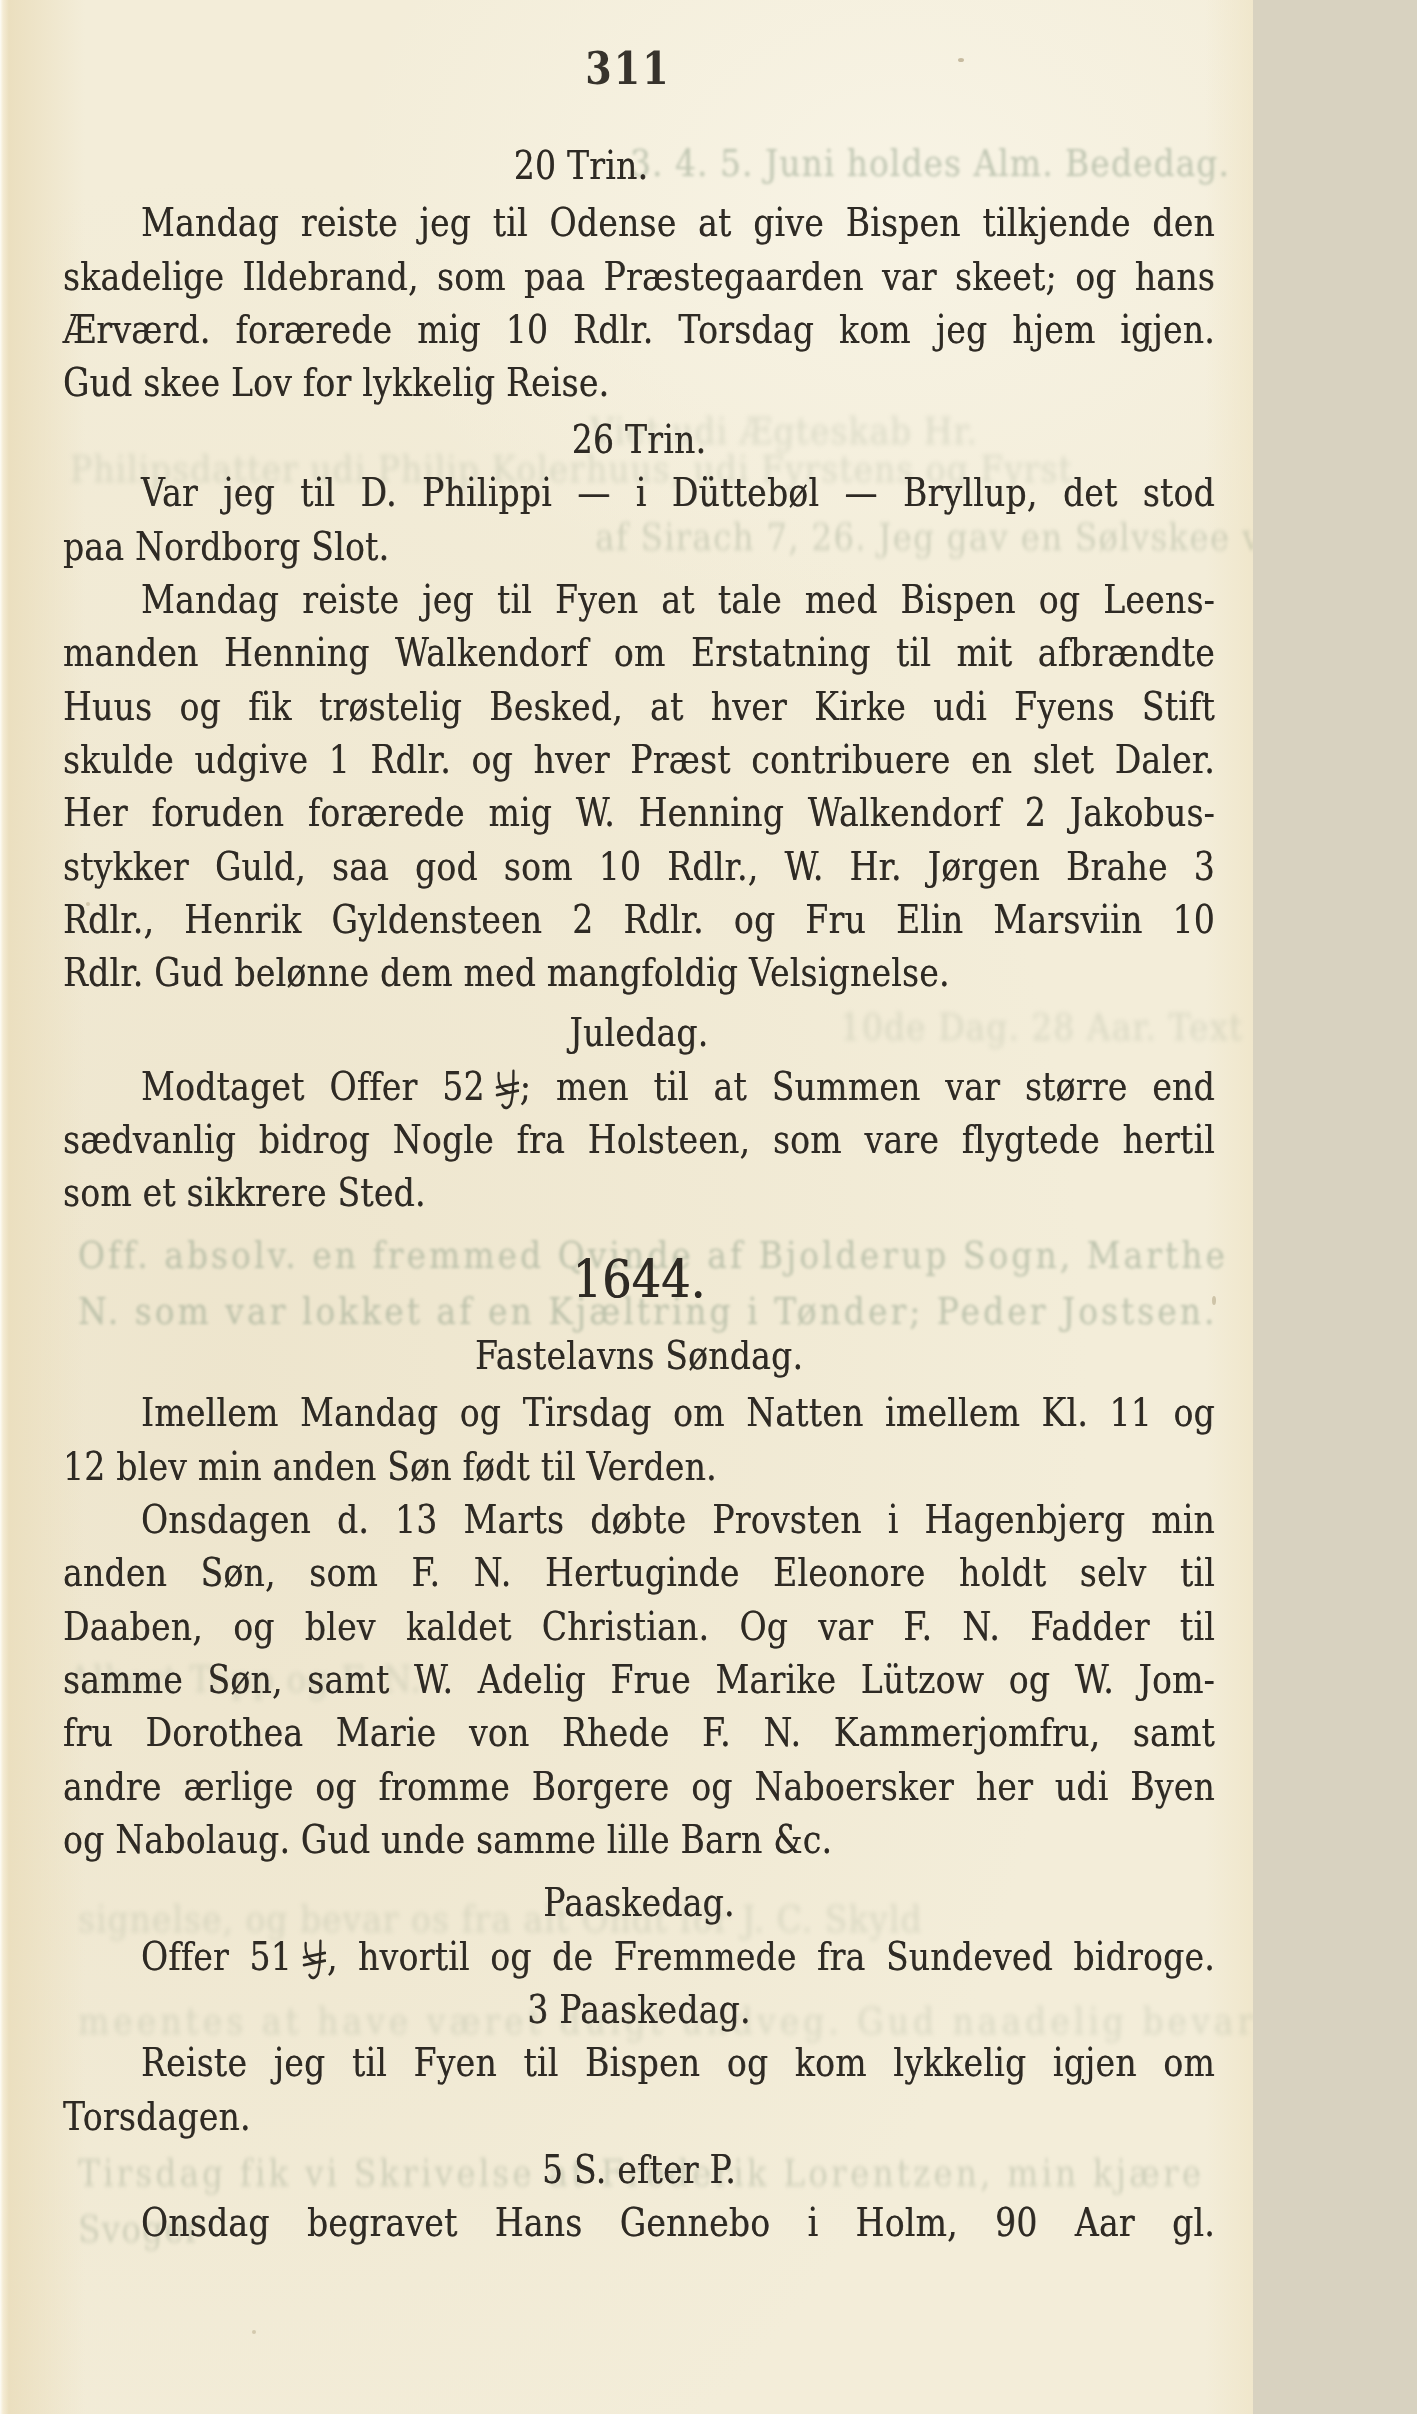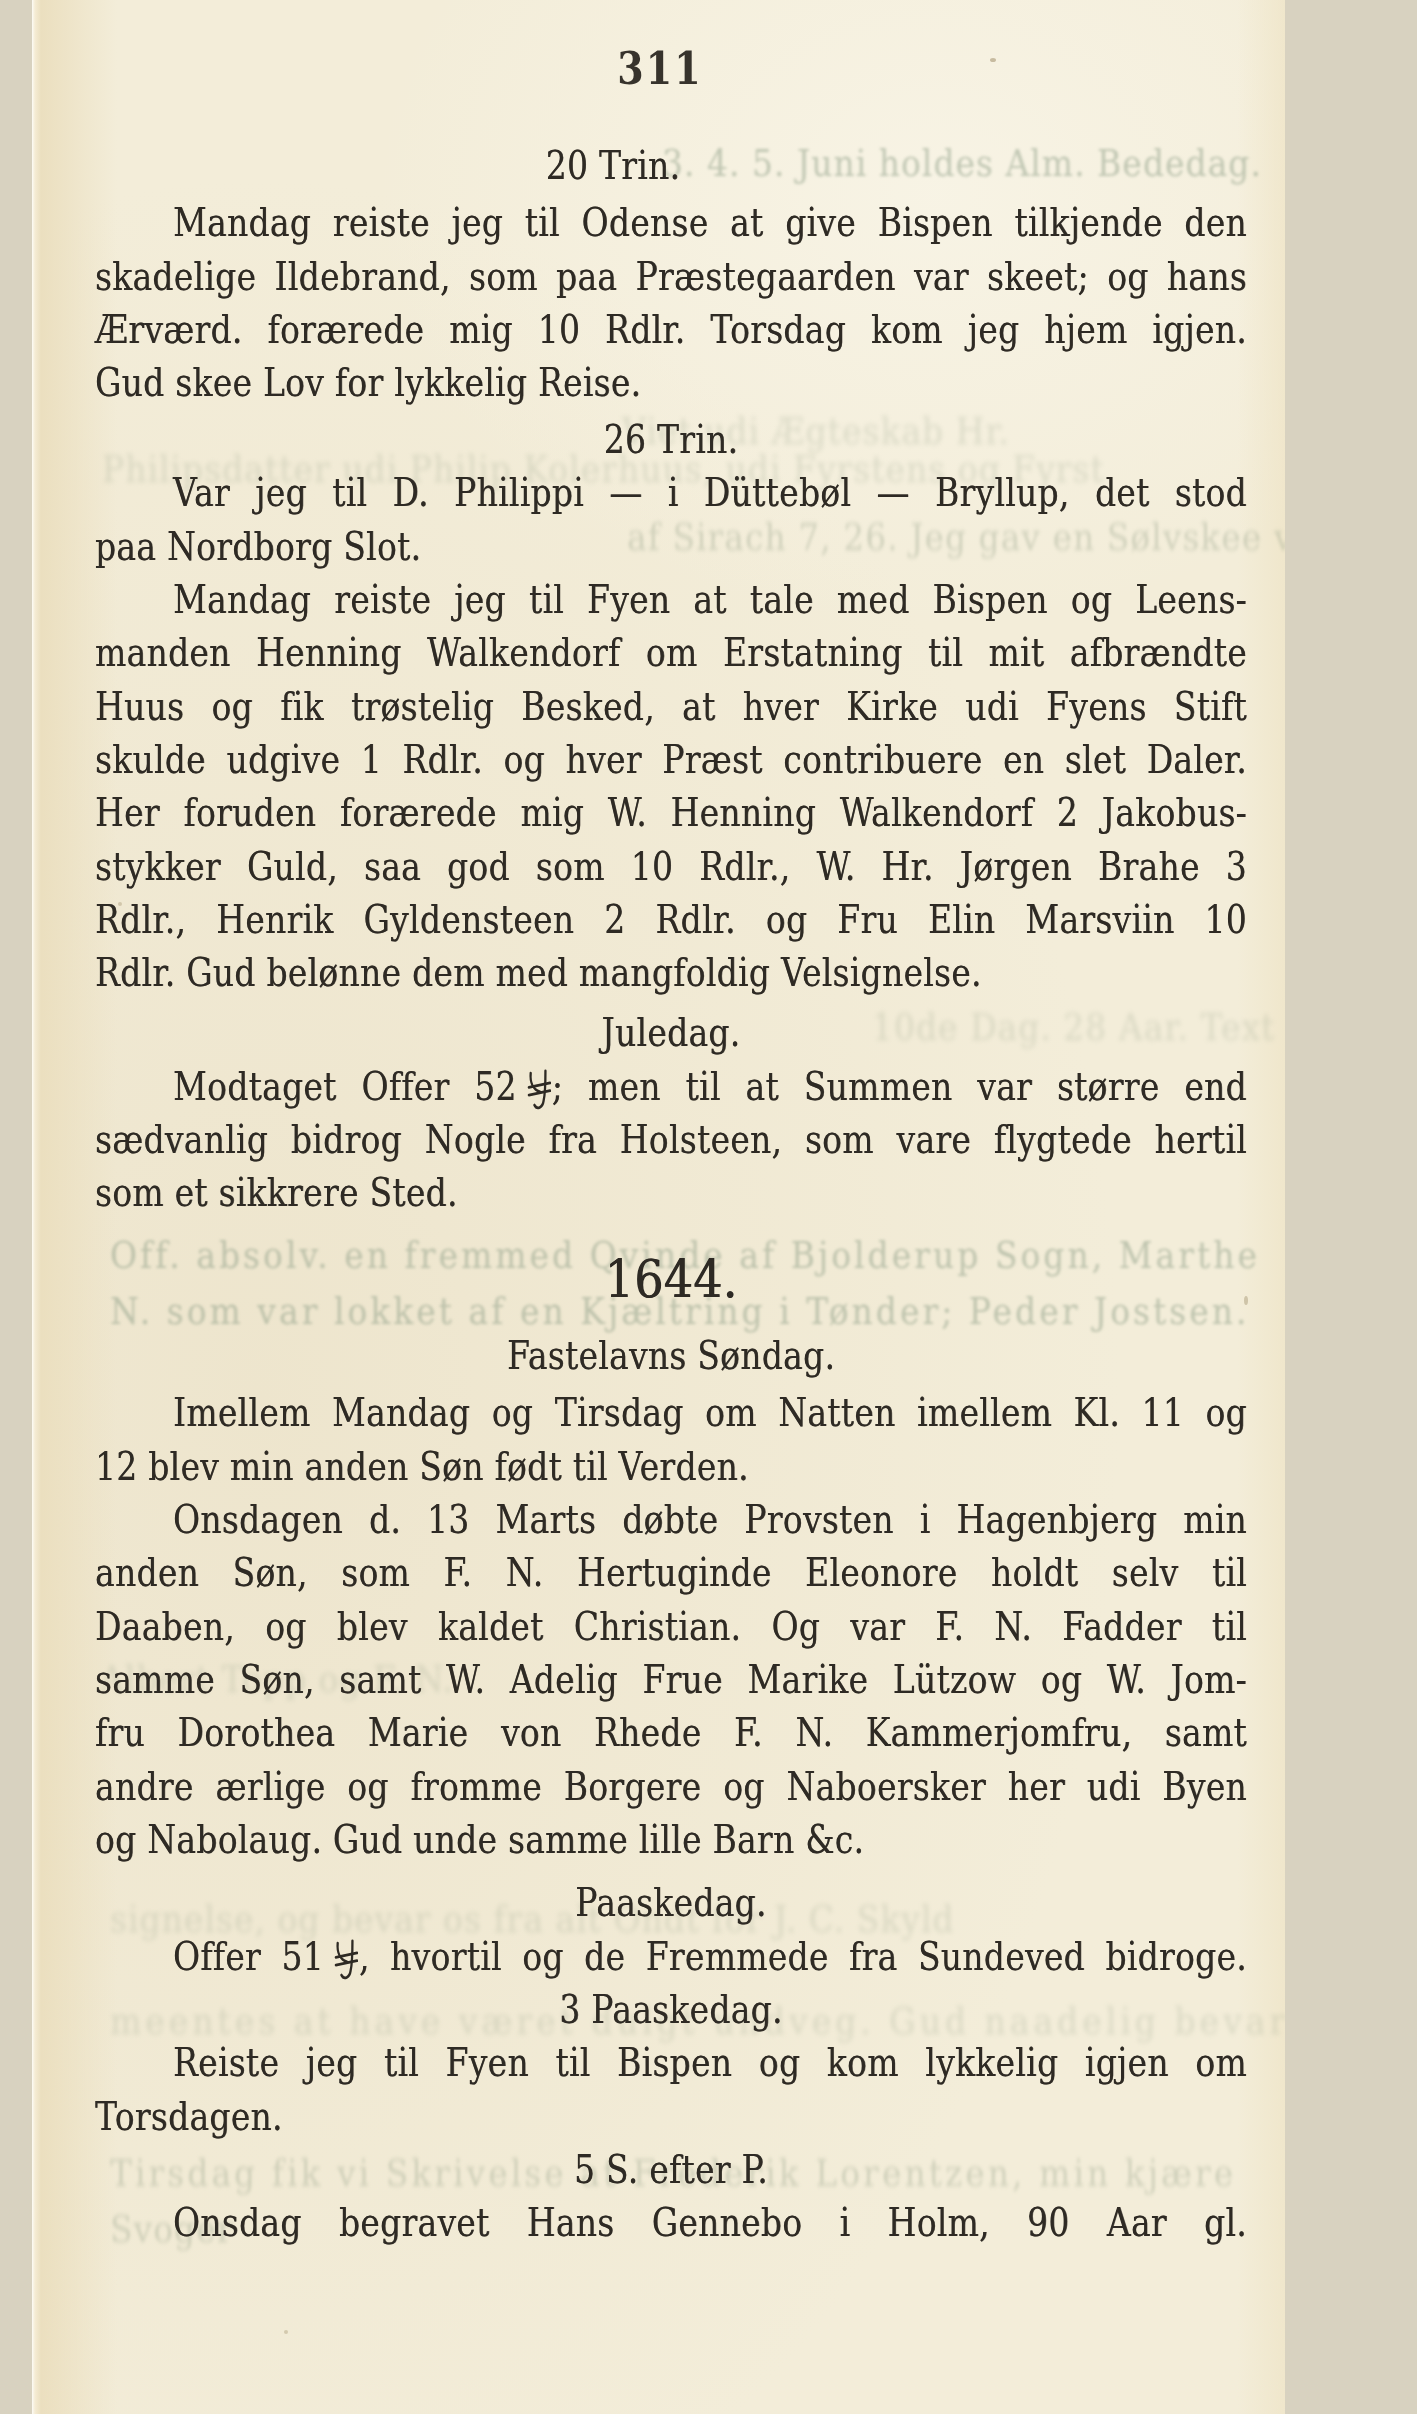--- a/index.html
+++ b/index.html
@@ -8,21 +8,20 @@
     width:1253px;height:2414px;
     overflow:hidden;
     font-family:"DejaVu Serif","Liberation Serif",serif;
     background:
       linear-gradient(90deg,#fdfcf6 0px,#f5ecd4 3px,#ebdfbf 9px,rgba(236,224,192,0) 85px),
       linear-gradient(270deg,rgba(239,229,200,.8) 0px,rgba(239,231,204,0) 48px),
       radial-gradient(900px 700px at 72% 8%,rgba(248,244,230,.9),rgba(247,243,228,0) 62%),
       radial-gradient(1200px 1700px at 18% 58%,rgba(232,221,193,.5),rgba(232,222,196,0) 72%),
       #f3edd9;
     color:#2e2a24;
-    margin-left:32px;
   }
   
   .ln{
     position:absolute;left:63px;width:1152px;
     font-size:33px;line-height:46px;
     letter-spacing:.25px;
     color:#2e2a24;
     text-shadow:.35px 0 0 rgba(46,42,36,.65);
     transform:scale(1,1.2);transform-origin:0 0;
     text-align:justify;text-align-last:justify;

